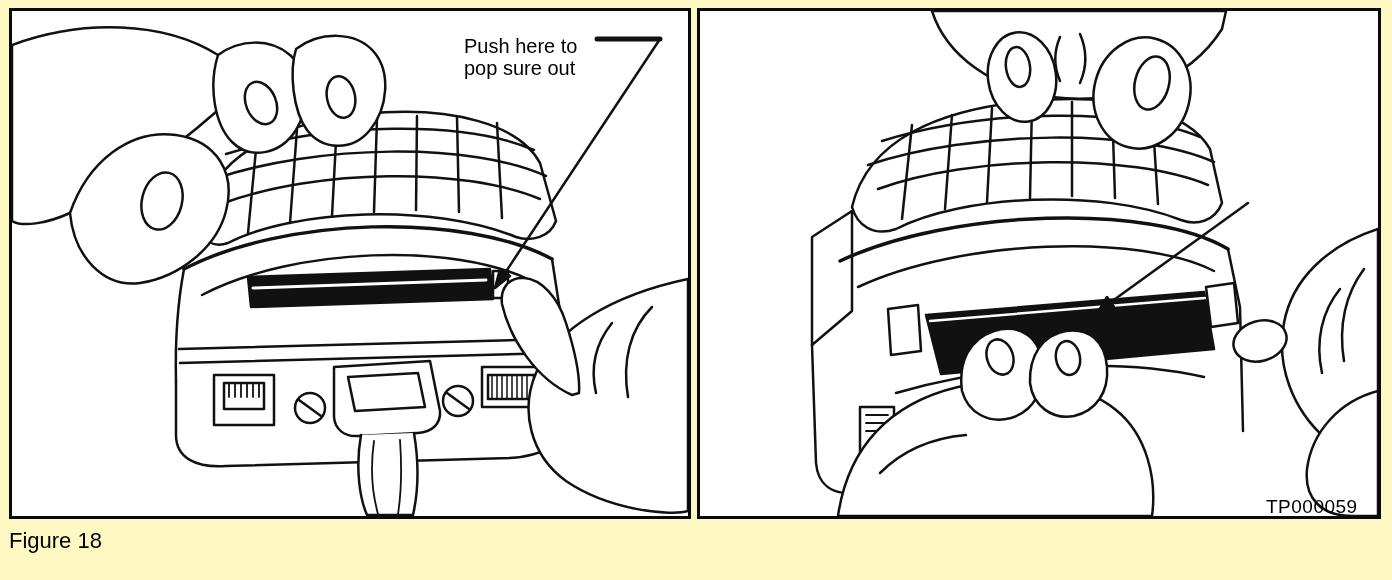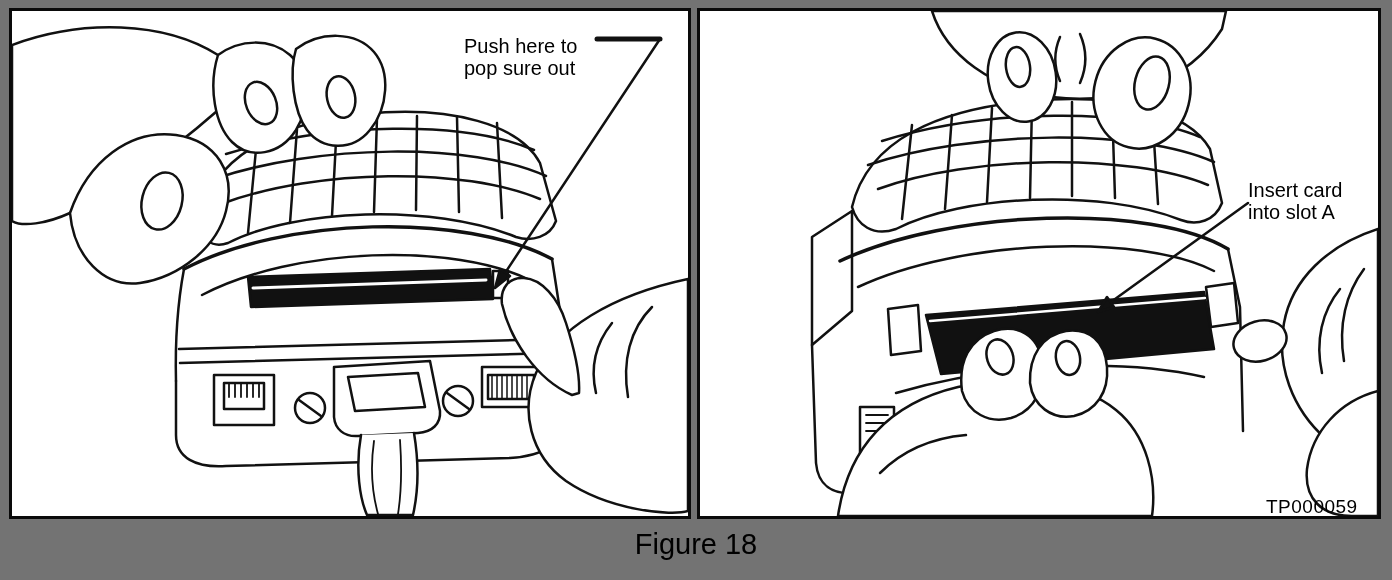--- a/index.html
+++ b/index.html
@@ -1,29 +1,29 @@
 <!DOCTYPE html>
 <html><head>
 <meta charset="utf-8">
 <style>
   html,body{margin:0;padding:0;background:#ffffff;}
   body{width:1392px;height:580px;overflow:hidden;
        font-family:"Liberation Sans", sans-serif;color:#000;}
-  .figure-wrap{width:1392px;height:580px;background:#737373;box-sizing:border-box;
+  .figure-wrap{width:1392px;height:580px;background:#fef9c3;box-sizing:border-box;
                padding:8px 9px 0 9px;}
   .panels{display:flex;gap:6px;}
   .panel{position:relative;border:3px solid #0a0a0a;background:#fff;box-sizing:content-box;}
   .panel svg{display:block;}
   .anno{position:absolute;font-size:20px;line-height:1.1;white-space:nowrap;color:#000;}
   .anno span{display:block;}
   .anno-push{left:452px;top:24px;}
   .anno-insert{left:548px;top:168px;}
   .anno-note{left:206px;top:482px;font-size:20px;}
   .anno-code{left:566px;top:486px;font-size:19px;letter-spacing:.5px;}
-  .caption{text-align:center;font-size:29px;margin-top:9px;color:#000;}
+  .caption{text-align:left;font-size:22px;margin-top:9px;color:#000;}
 </style>
 </head>
 <body>
 
 <div class="figure-wrap">
   <div class="panels">
 
     <div class="panel" style="width:676px;height:505px;">
       <svg viewBox="0 0 676 505" width="676" height="505">
         <g stroke="#111" stroke-width="2.5" fill="none" stroke-linecap="round" stroke-linejoin="round">
@@ -183,23 +183,19 @@
             <path d="M678,380 C640,390 612,420 607,458 C604,488 622,505 652,505 L678,505 Z" fill="#fff"></path>
           </g>
 
           <g>
             <path d="M548,192 L404,296"></path>
             <polygon points="398,301 414,296 407,286" fill="#111" stroke="#111"></polygon>
           </g>
         </g>
       </svg>
 
-      <div class="anno anno-insert">
-        <span>Insert card</span>
-        <span>into slot A</span>
-      </div>
       <div class="anno anno-code">TP000059</div>
     </div>
 
   </div>
 
   <div class="caption">Figure 18</div>
 </div>
 
 </body></html>

